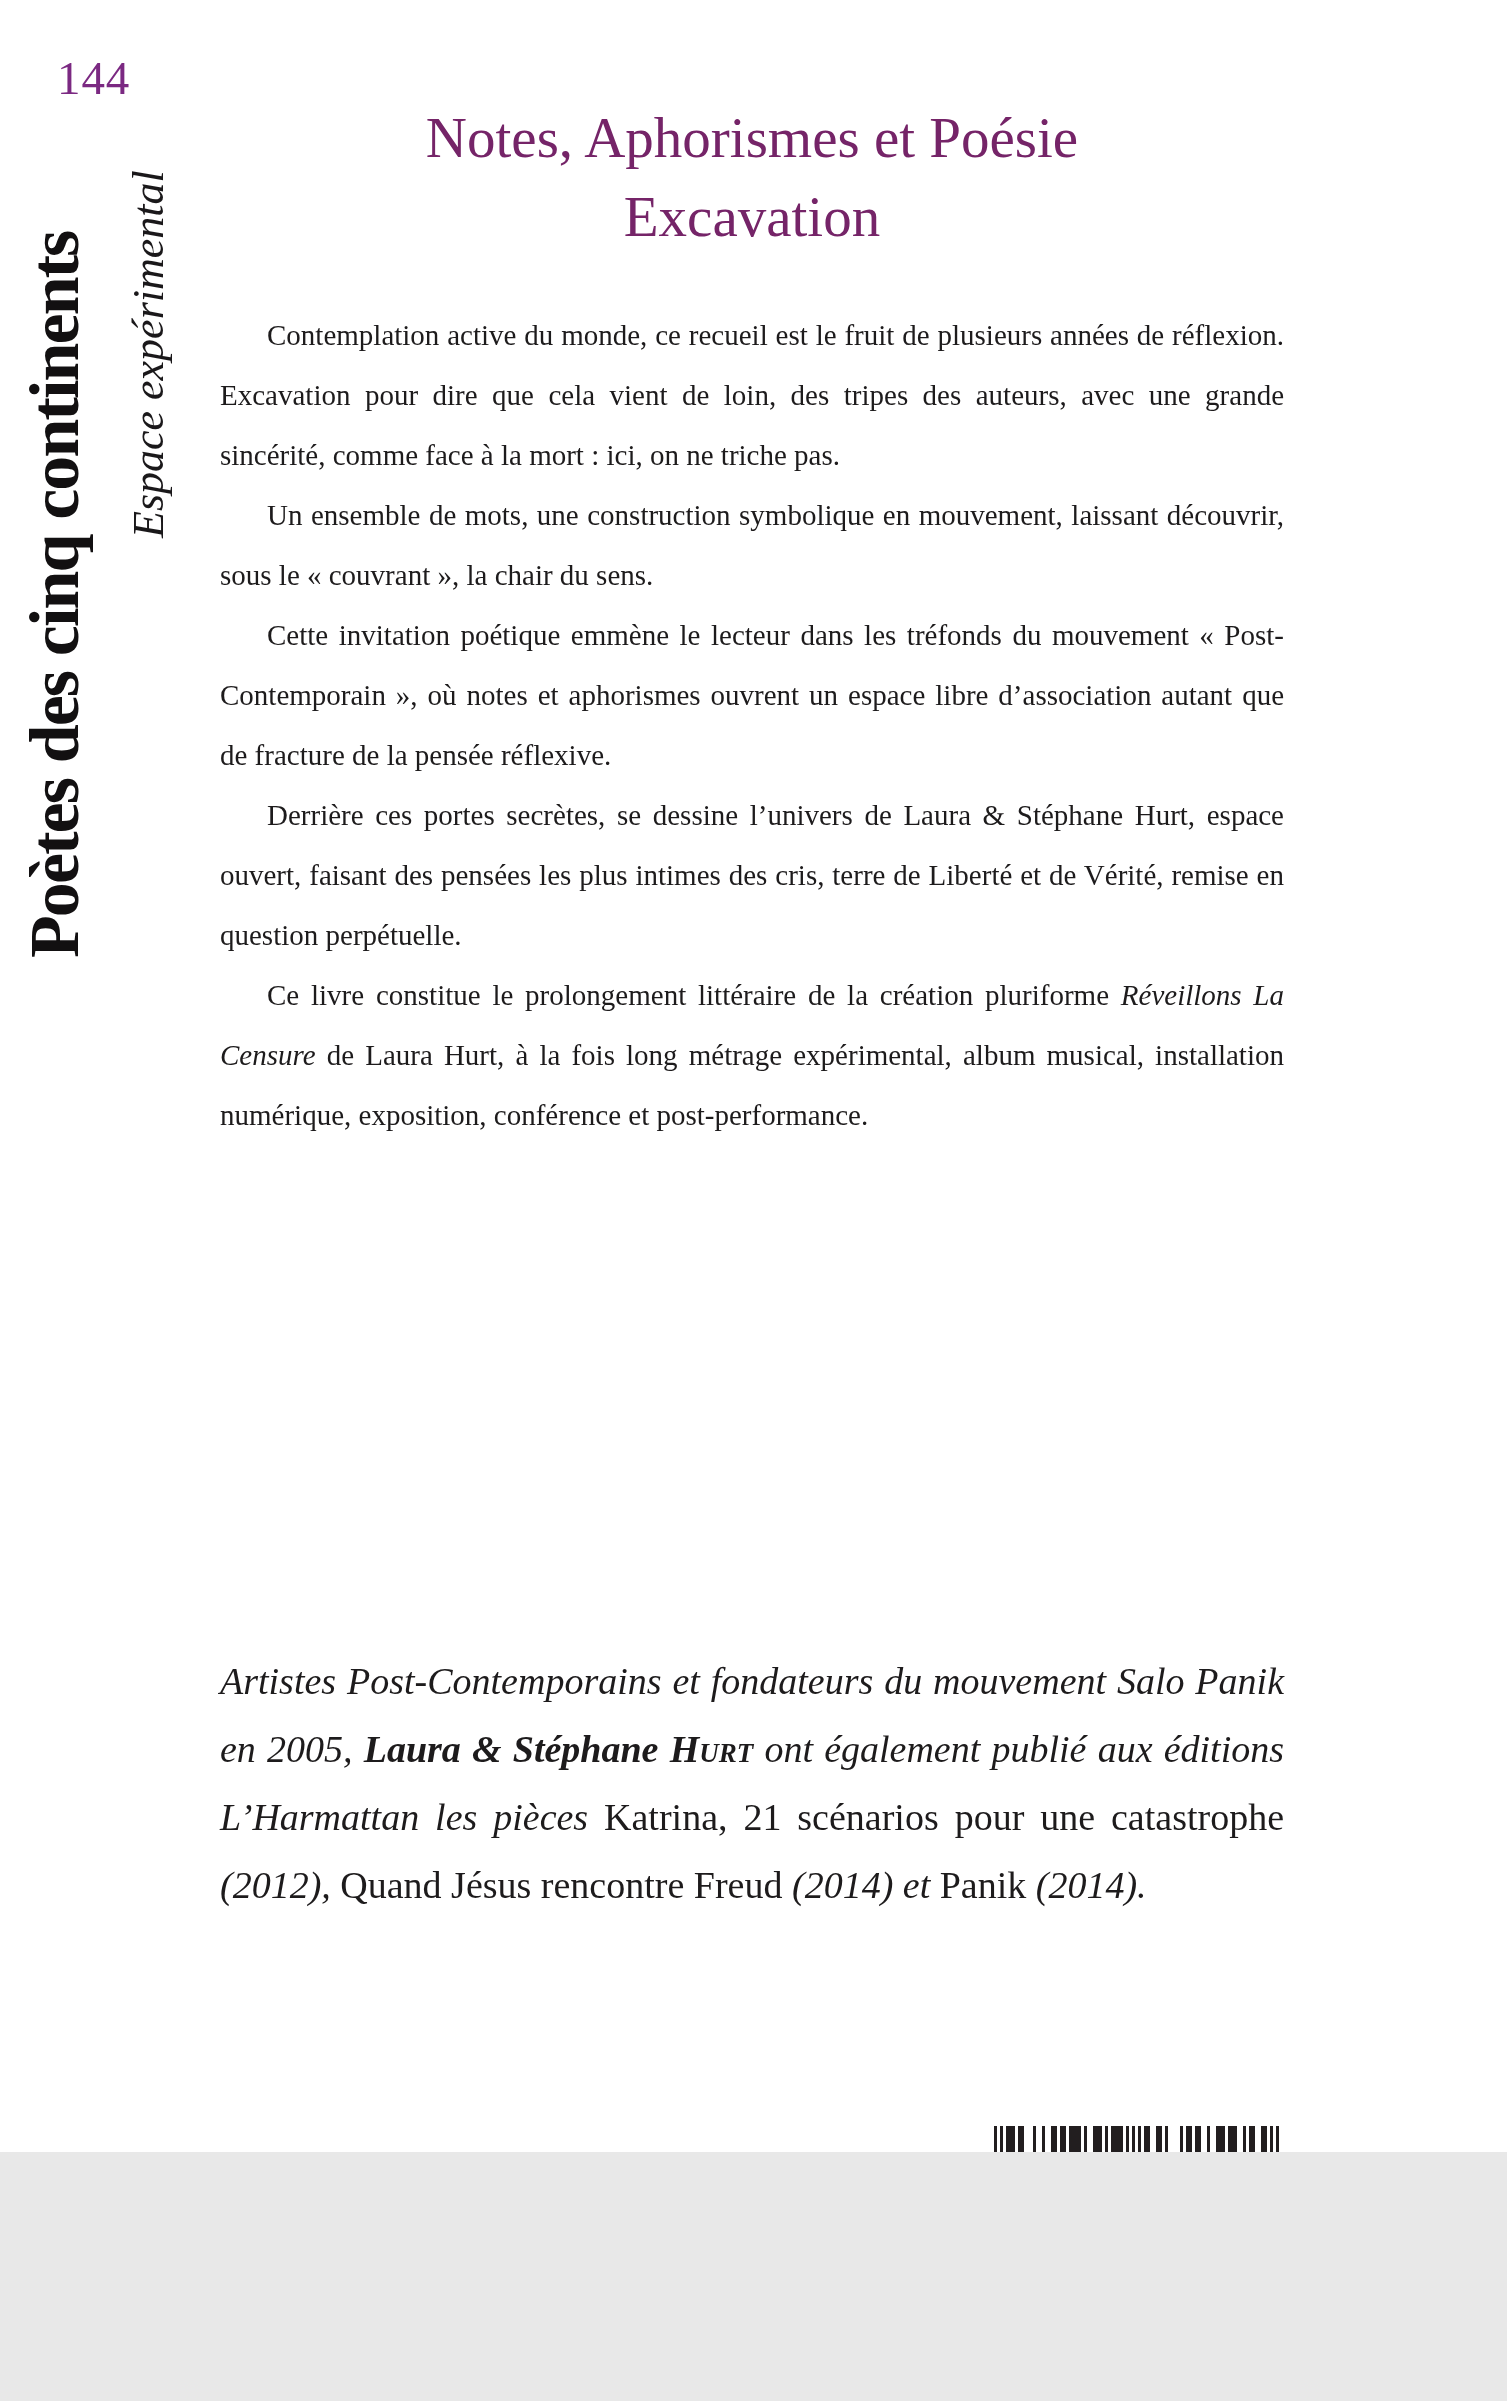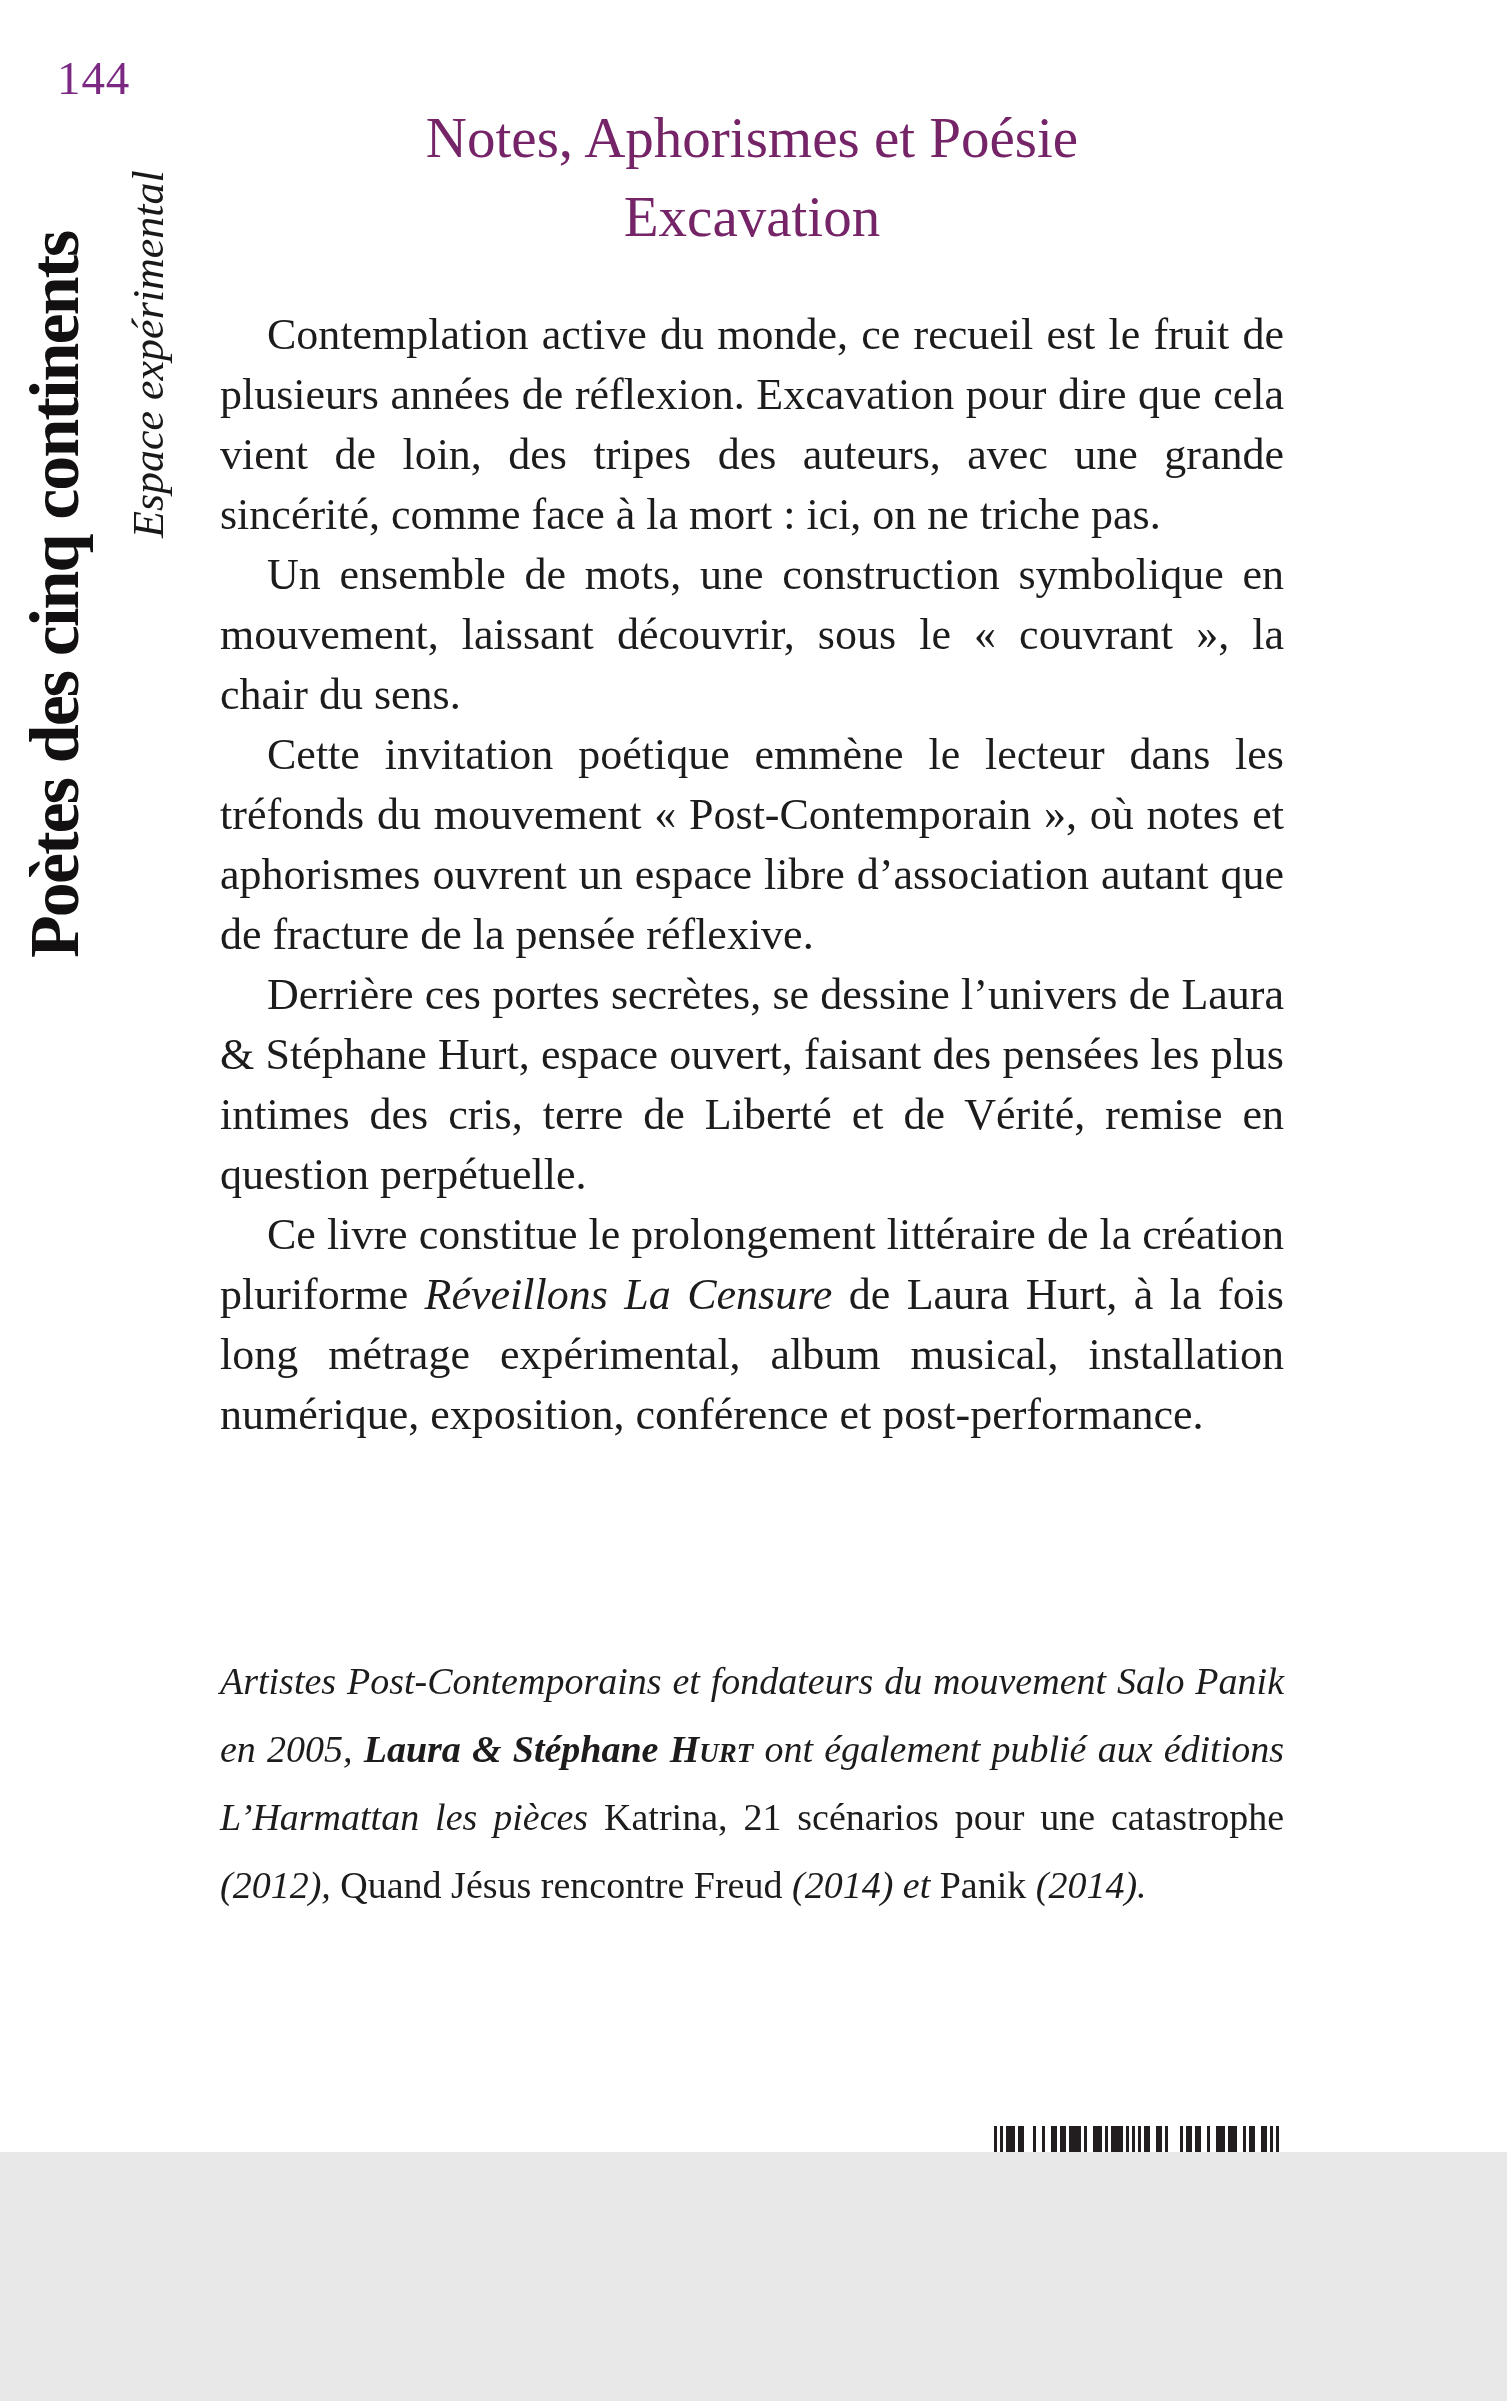--- a/index.html
+++ b/index.html
@@ -60,21 +60,21 @@
     font-size: 57px;
     line-height: 79px;
   }
 
   
   .synopsis {
     position: absolute;
     left: 220px;
     top: 305px;
     width: 1064px;
-    font-size: 44px;
+    font-size: 29px;
     line-height: 60px;
     text-align: justify;
   }
   .synopsis p {
     margin: 0;
     text-indent: 47px;
   }
 
   
   .bio {

